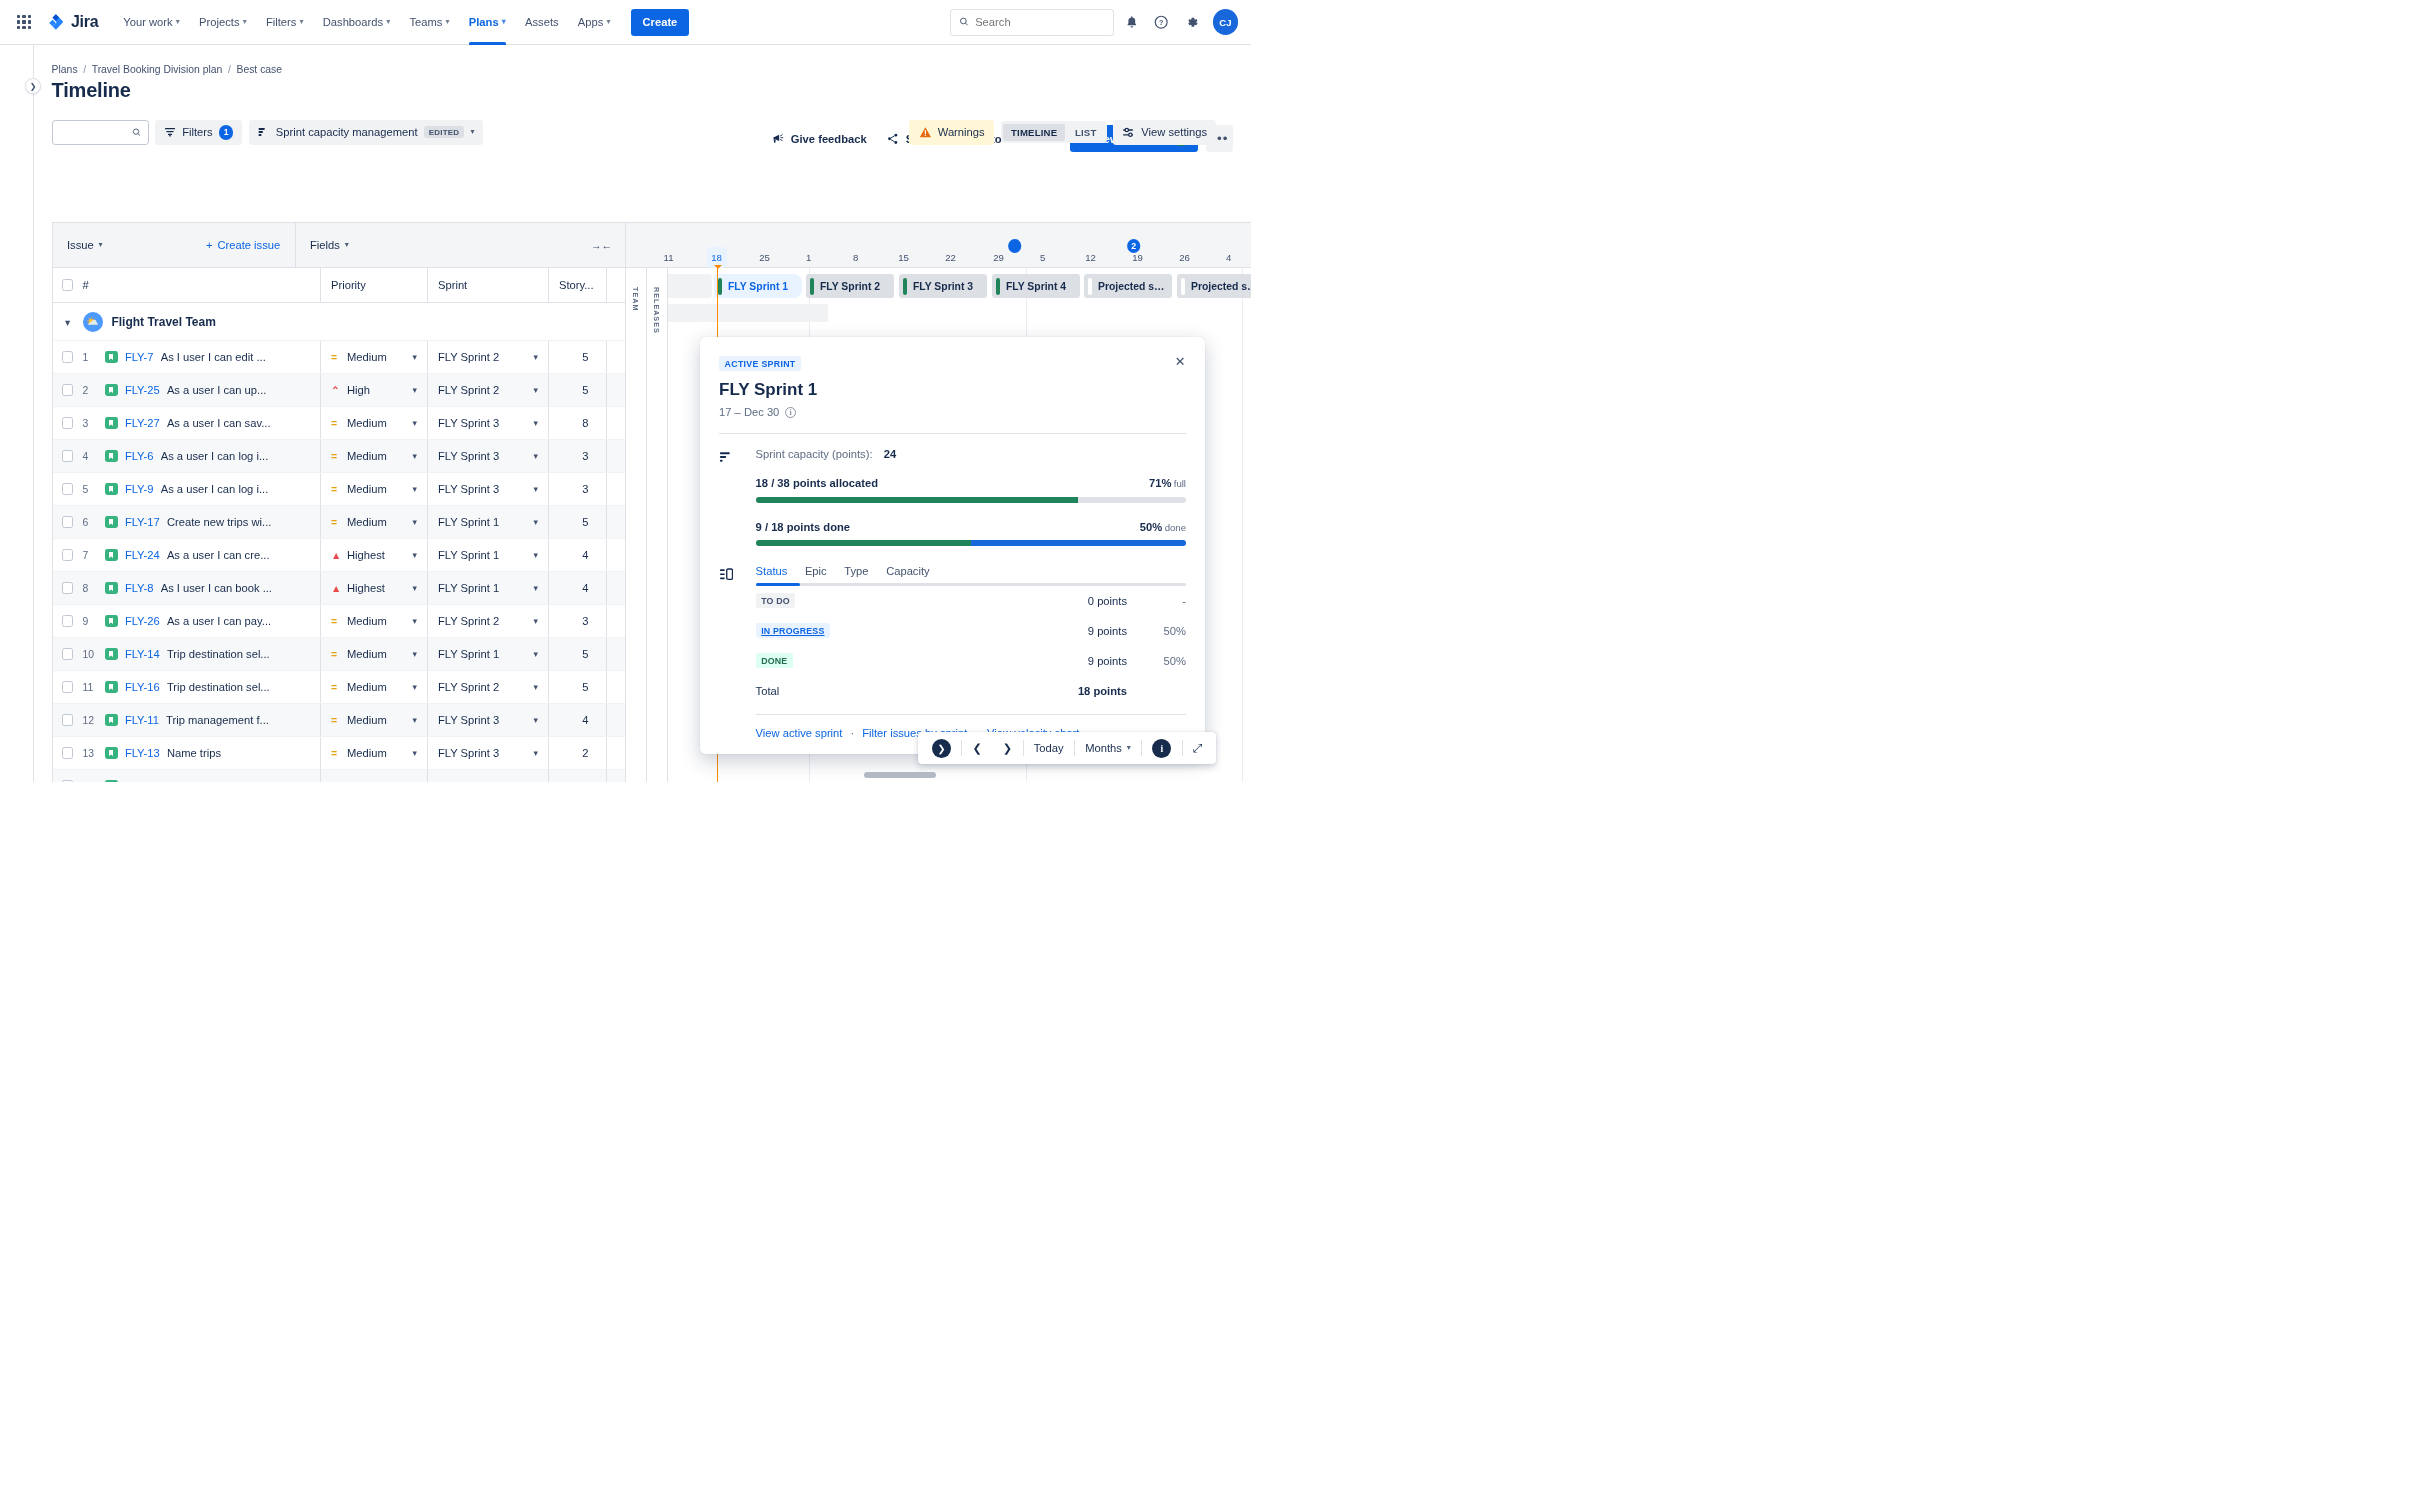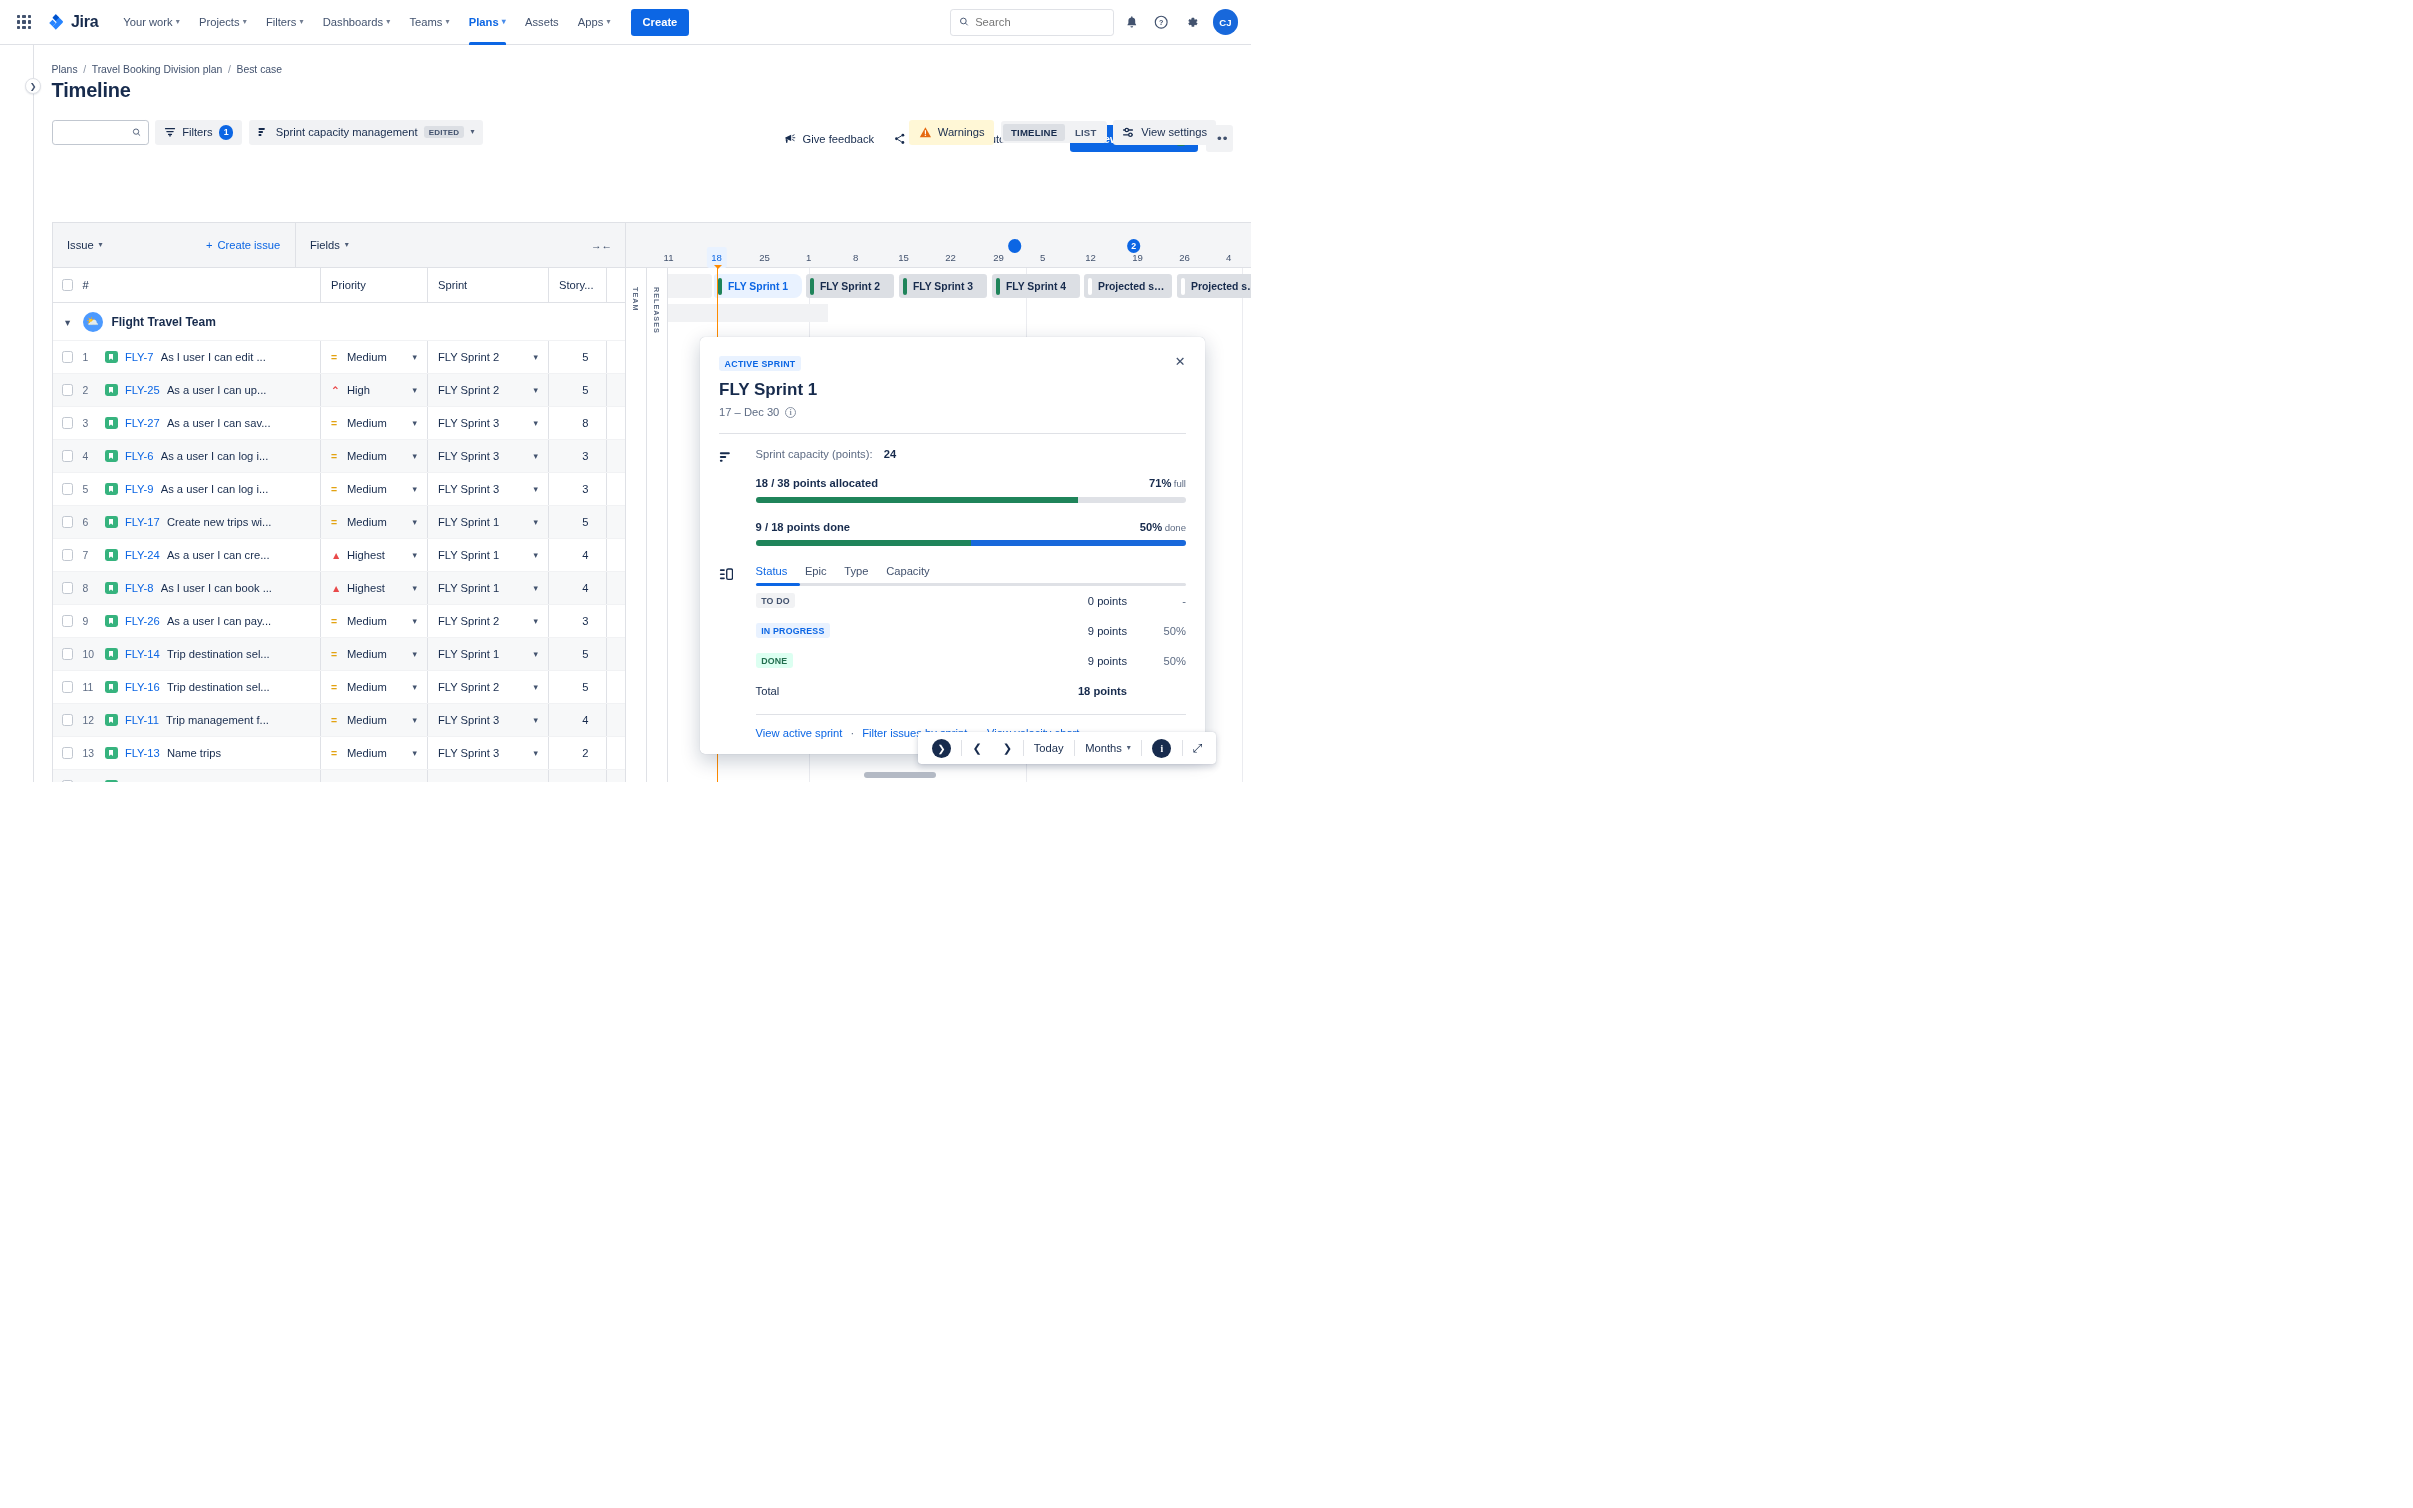--- a/index.html
+++ b/index.html
@@ -74,21 +74,21 @@
   .crumbs a { color:#42526E; text-decoration:none; cursor:pointer; }
   .crumbs .sep { color:#8993A4; }
   .page-title { font-size:20px; font-weight:600; color:#172B4D; padding: 4px 0 0 17.6px; letter-spacing:-0.2px;}
 
   .head-actions {
     position:absolute; right:17.6px; top:80px; display:flex; align-items:center; gap:3.2px;
   }
   .ha-btn {
     display:flex; align-items:center; gap:6.4px; height:27px; padding:0 8px;
     font-size:11.2px; color:#172B4D; background:transparent; border:none; border-radius:3.2px;
-    cursor:pointer; font-family:inherit; font-weight:400;
+    cursor:pointer; font-family:inherit; font-weight:700;
   }
   .review-btn {
     background:#0C66E4; color:#fff; border:none; border-radius:3.2px; height:27px;
     padding:0 10.4px; display:flex; align-items:center; gap:6.4px; font-size:11.2px; font-weight:600;
     cursor:pointer; font-family:inherit; margin-left:4.8px;
   }
   .review-badge {
     background:#1F845A; color:#fff; border-radius:6.4px; min-width:14.4px; height:14.4px;
     display:flex; align-items:center; justify-content:center; font-size:8.8px; font-weight:700; padding:0 4px;
   }
@@ -278,21 +278,21 @@
   .bar-blue { background:#1868DB; height:100%; }
 
   .tabs { display:flex; gap:17.6px; font-size:11.2px; color:#42526E; }
   .tabs .t { cursor:pointer; padding-bottom:6.4px; }
   .tabs .t.on { color:#0C66E4; font-weight:500; }
   .tabs-rule { height:2.4px; background:#DFE1E6; border-radius:1.6px; position:relative; }
   .tabs-rule i { position:absolute; left:0; top:0; width:44px; height:2.4px; background:#0C66E4; border-radius:1.6px;}
   .st-row { display:flex; align-items:center; height:30px; font-size:11.2px; }
   .st-tag { font-size:8.8px; font-weight:700; padding:2.4px 5.6px; border-radius:2.4px; letter-spacing:0.2px;}
   .st-todo { background:#F1F2F4; color:#42526E; }
-  .st-prog { background:#E9F2FF; color:#0C66E4; }
+  .st-prog { background:#E9F2FF; color:#0C66E4;text-decoration:underline; }
   .st-done { background:#DCFFF1; color:#216E4E; }
   .st-pts { margin-left:auto; color:#172B4D; }
   .st-pct { width:59px; text-align:right; color:#5E6C84; }
   .st-total { display:flex; align-items:center; height:30px; font-size:11.2px; color:#172B4D;}
   .st-total .tv { margin-left:auto; font-weight:700; padding-right:59px;}
   .links { display:flex; align-items:center; gap:8px; font-size:11.2px; color:#0C66E4; padding-top:12.8px; }
   .links a { color:#0C66E4; text-decoration:none; cursor:pointer; }
   .links .dot { color:#5E6C84; }
 
   

